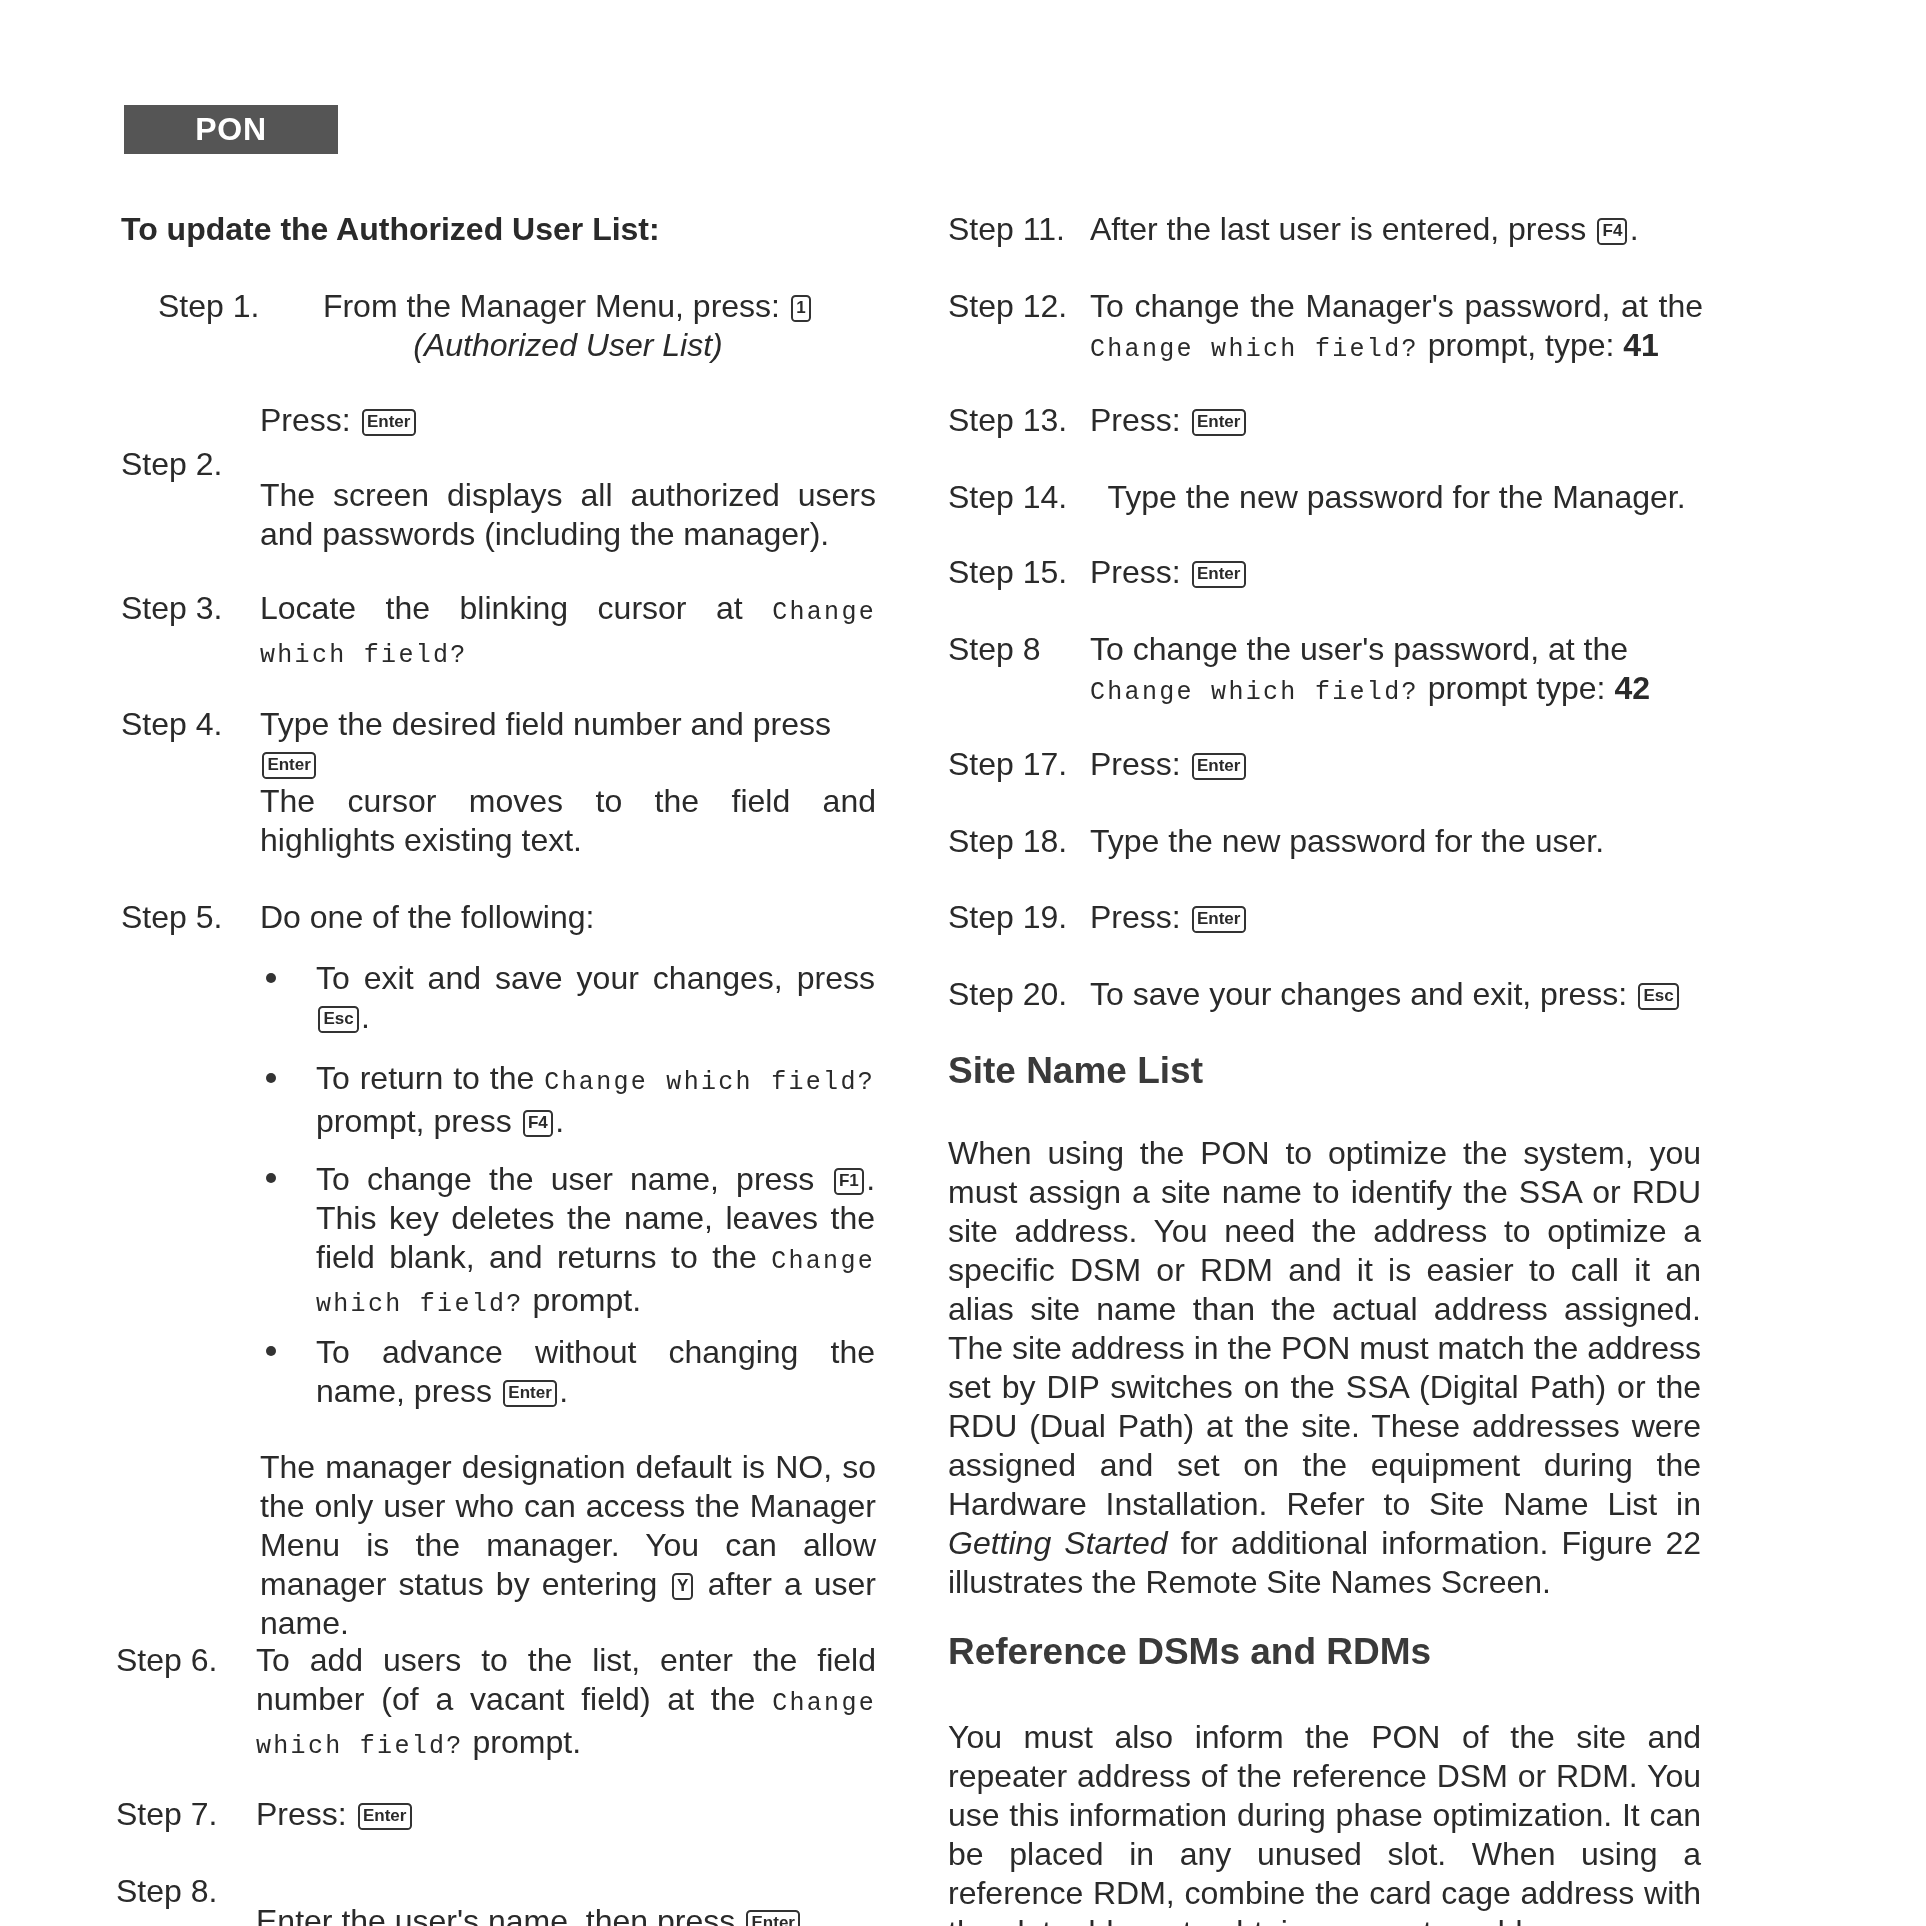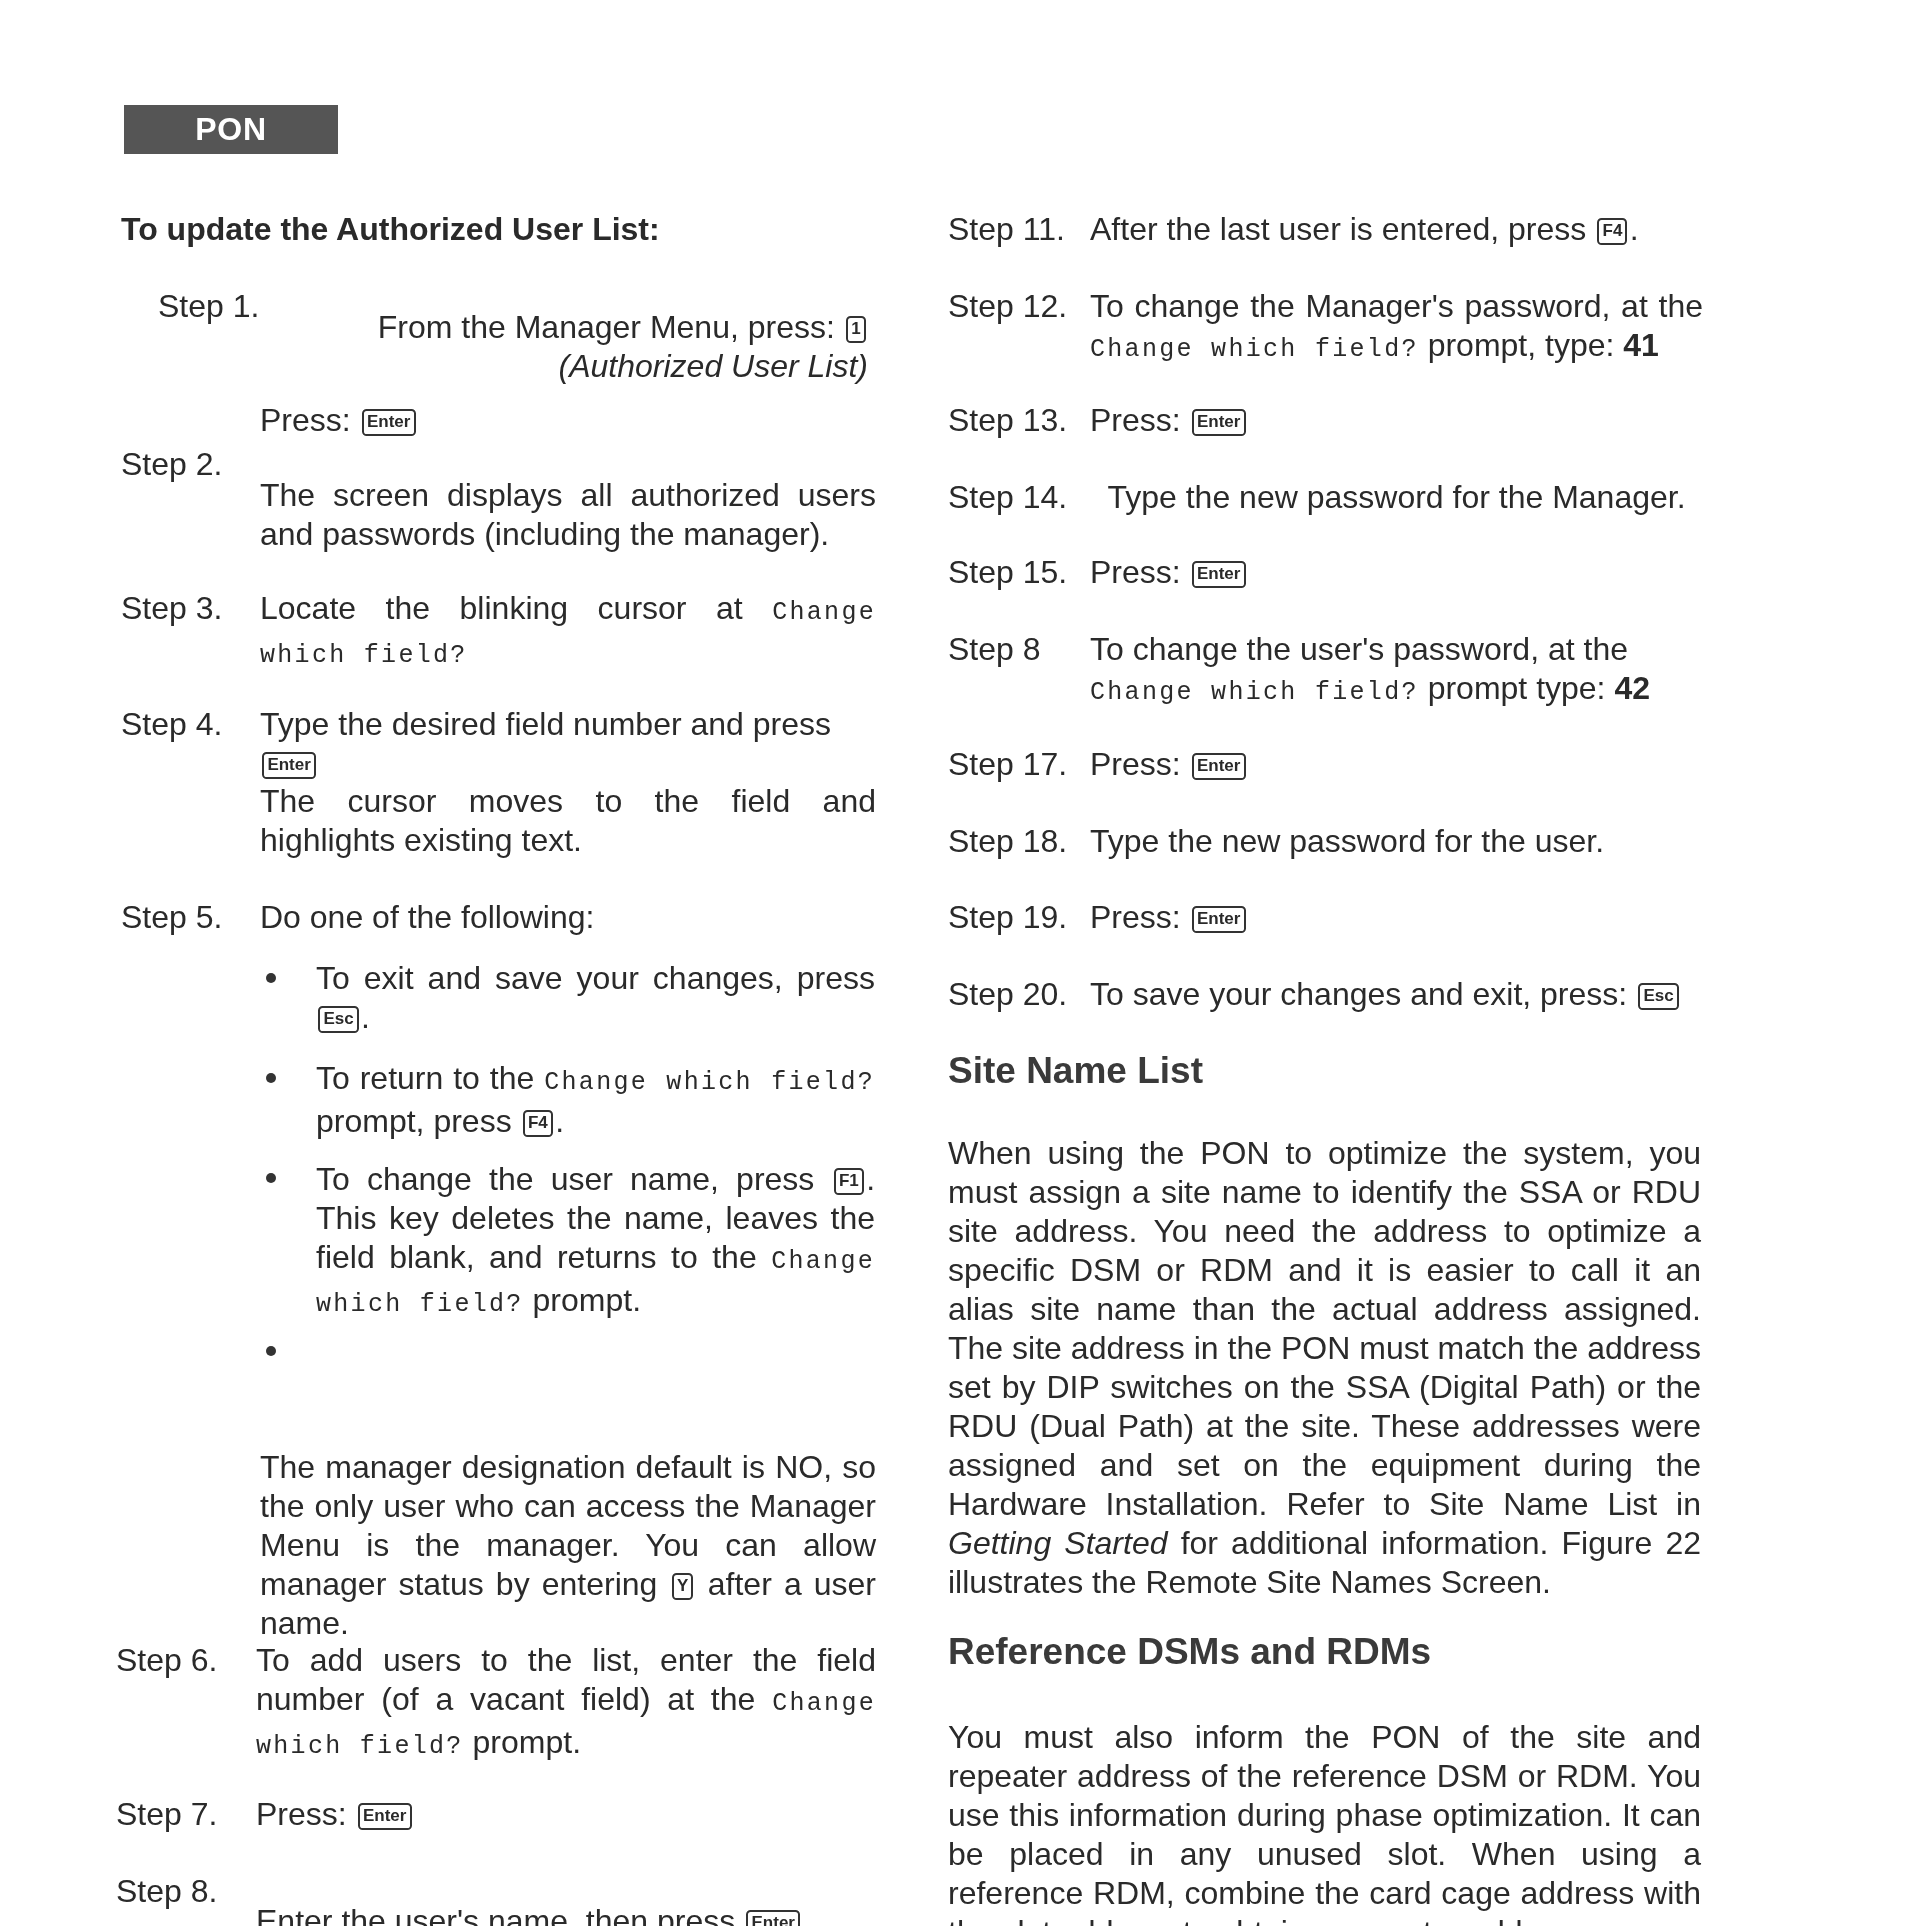--- a/index.html
+++ b/index.html
@@ -25,21 +25,21 @@
 </head>
 <body>
 
 <div class="page">
 
   <div class="section-tab">PON</div>
 
   <div class="abs txt bold" style="left:121px;top:210px;">To update the Authorized User List:</div>
 
   <div class="step-label" style="left:121px;top:287px;margin-left:37px;">Step 1.</div>
-  <div class="step-body" style="left:252px;top:287px;width:616px;text-align:right;margin-top:21px;">
+  <div class="step-body" style="left:260px;top:287px;width:616px;text-align:center;">
     <span>From the Manager Menu, press:</span>
     <span class="key">1</span><br>
     <i>(Authorized User List)</i>
   </div>
 
   <div class="step-label" style="left:121px;top:401px;margin-top:44px;">Step 2.</div>
   <div class="step-body" style="left:260px;top:401px;width:616px;text-align:left;">
     <span>Press:</span>
     <span class="key">Enter</span>
   </div>
@@ -77,20 +77,24 @@
 
   <div class="bullet" style="left:266px;top:1173px;"></div>
   <div class="para" style="left:316px;top:1160px;width:559px;">
     <span>To change the user name, press</span>
     <span class="key">F1</span><span>. This key deletes the name, leaves the field blank, and returns to the</span>
     <span class="mono">Change which field?</span>
     <span>prompt.</span>
   </div>
 
   <div class="bullet" style="left:266px;top:1346px;"></div>
+  <div class="para" style="left:316px;top:1333px;width:559px;">
+    <span>To advance without changing the name, press</span>
+    <span class="key">Enter</span><span>.</span>
+  </div>
 
   <div class="para" style="left:260px;top:1448px;width:616px;">
     <span>The manager designation default is NO, so the only user who can access the Manager Menu is the manager. You can allow manager status by entering</span>
     <span class="key">Y</span>
     <span>after a user name.</span>
   </div>
 
   <div class="step-label" style="left:116px;top:1641px;">Step 6.</div>
   <div class="step-body" style="left:256px;top:1641px;width:620px;">
     <span>To add users to the list, enter the field number (of a vacant field) at the</span>

